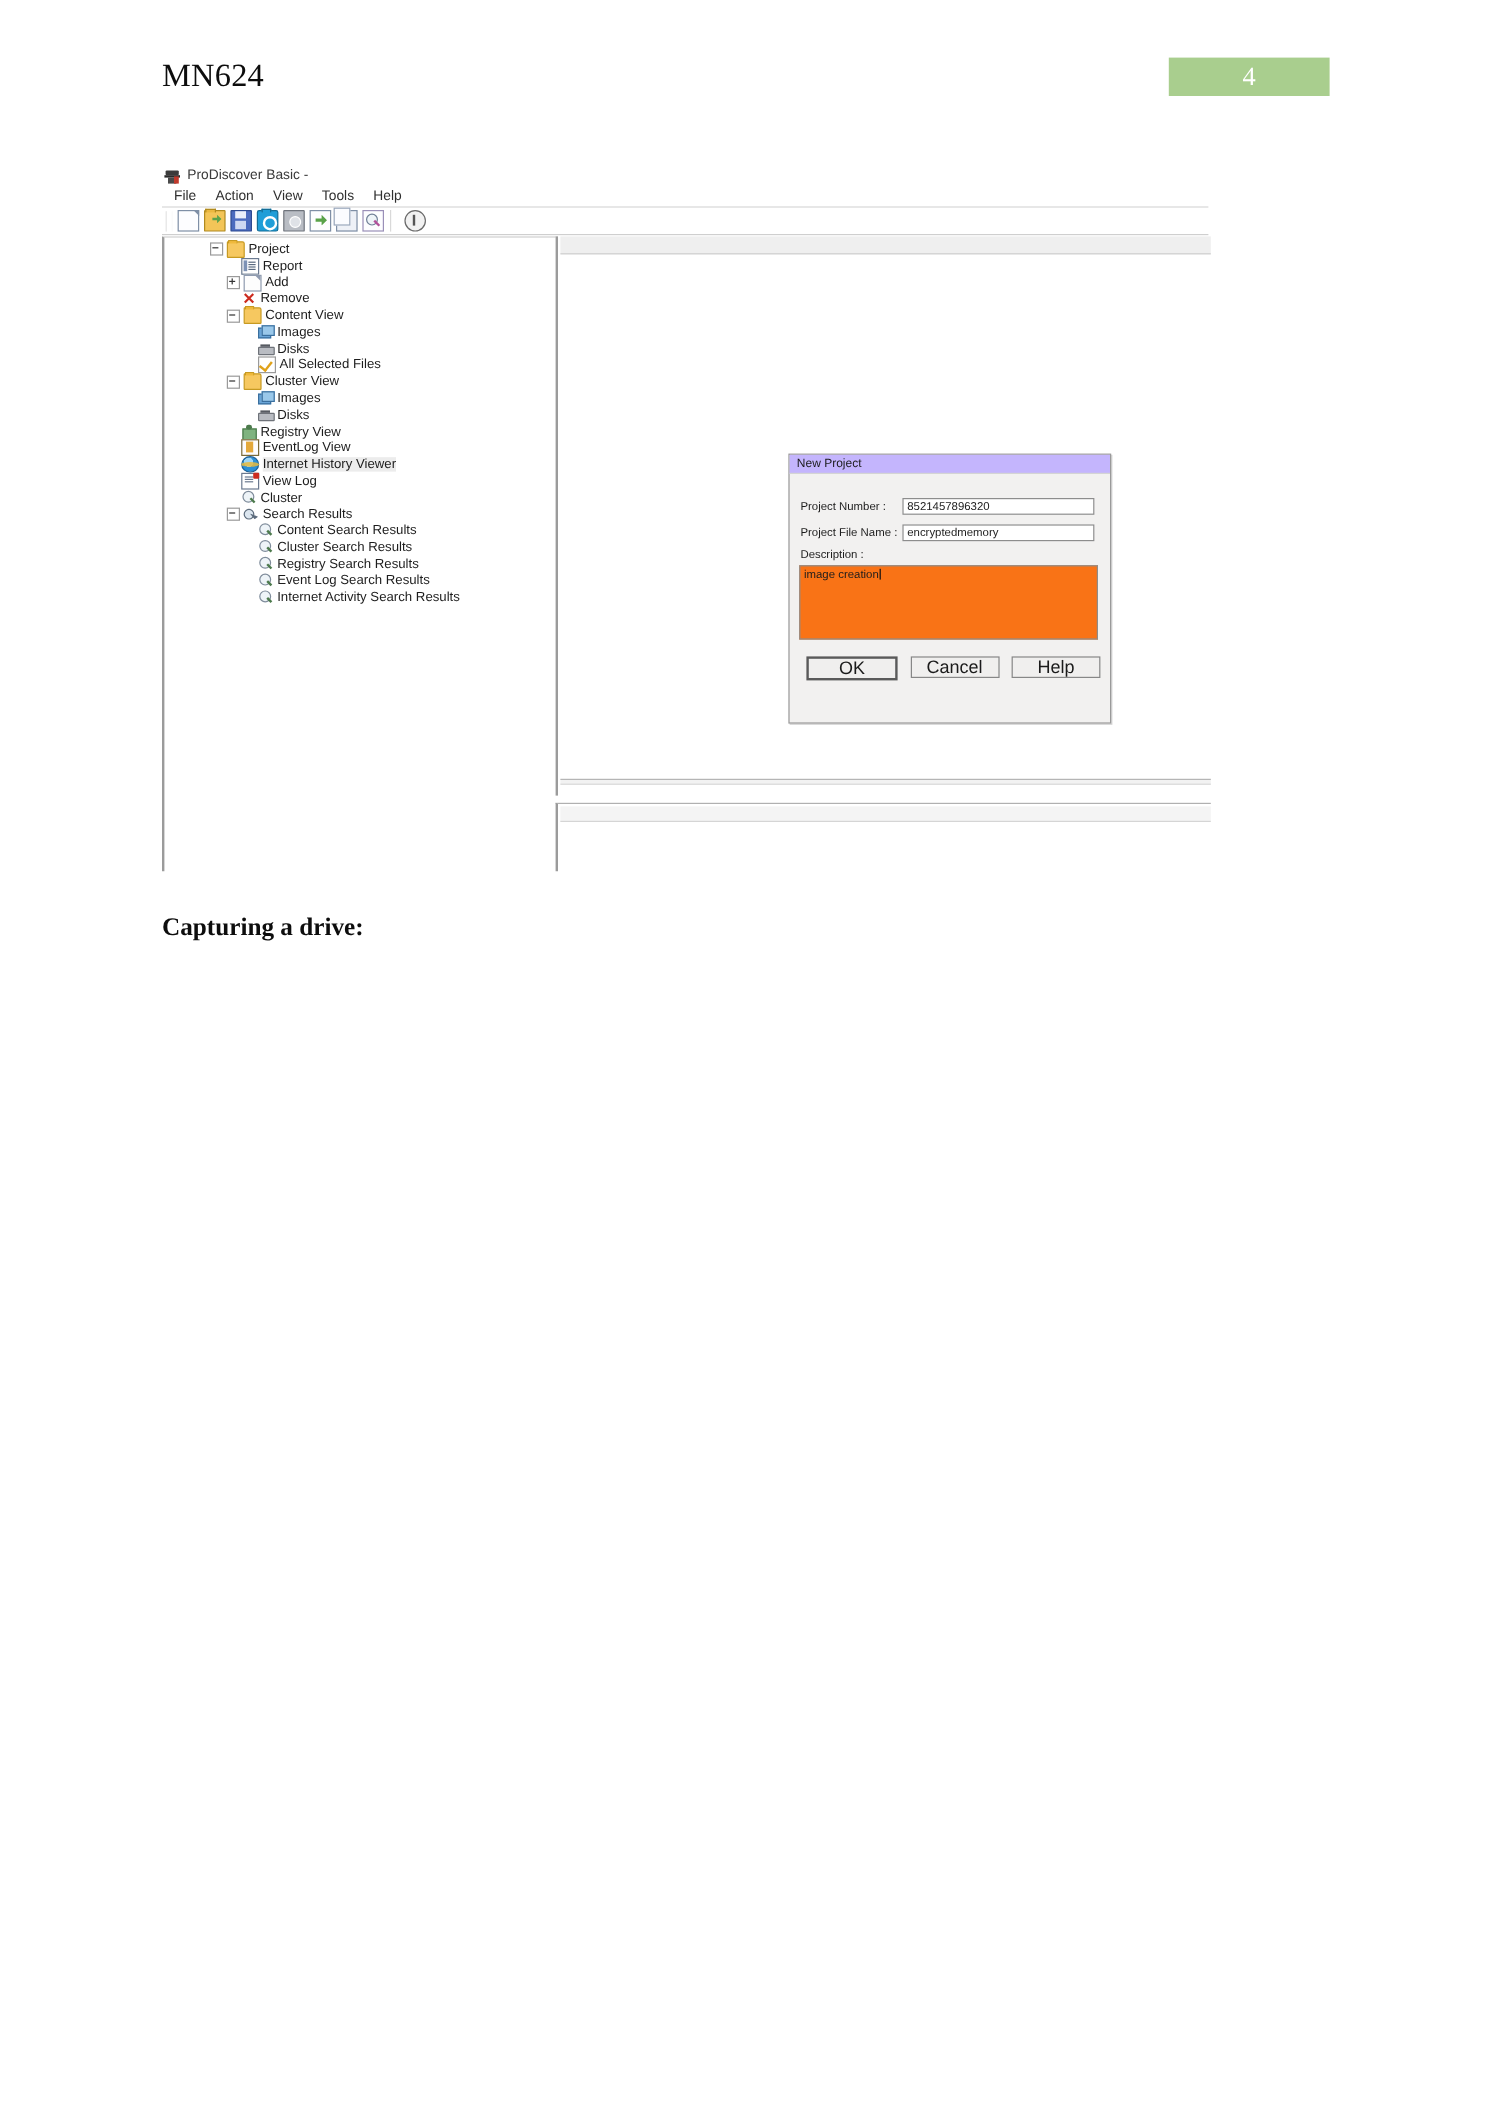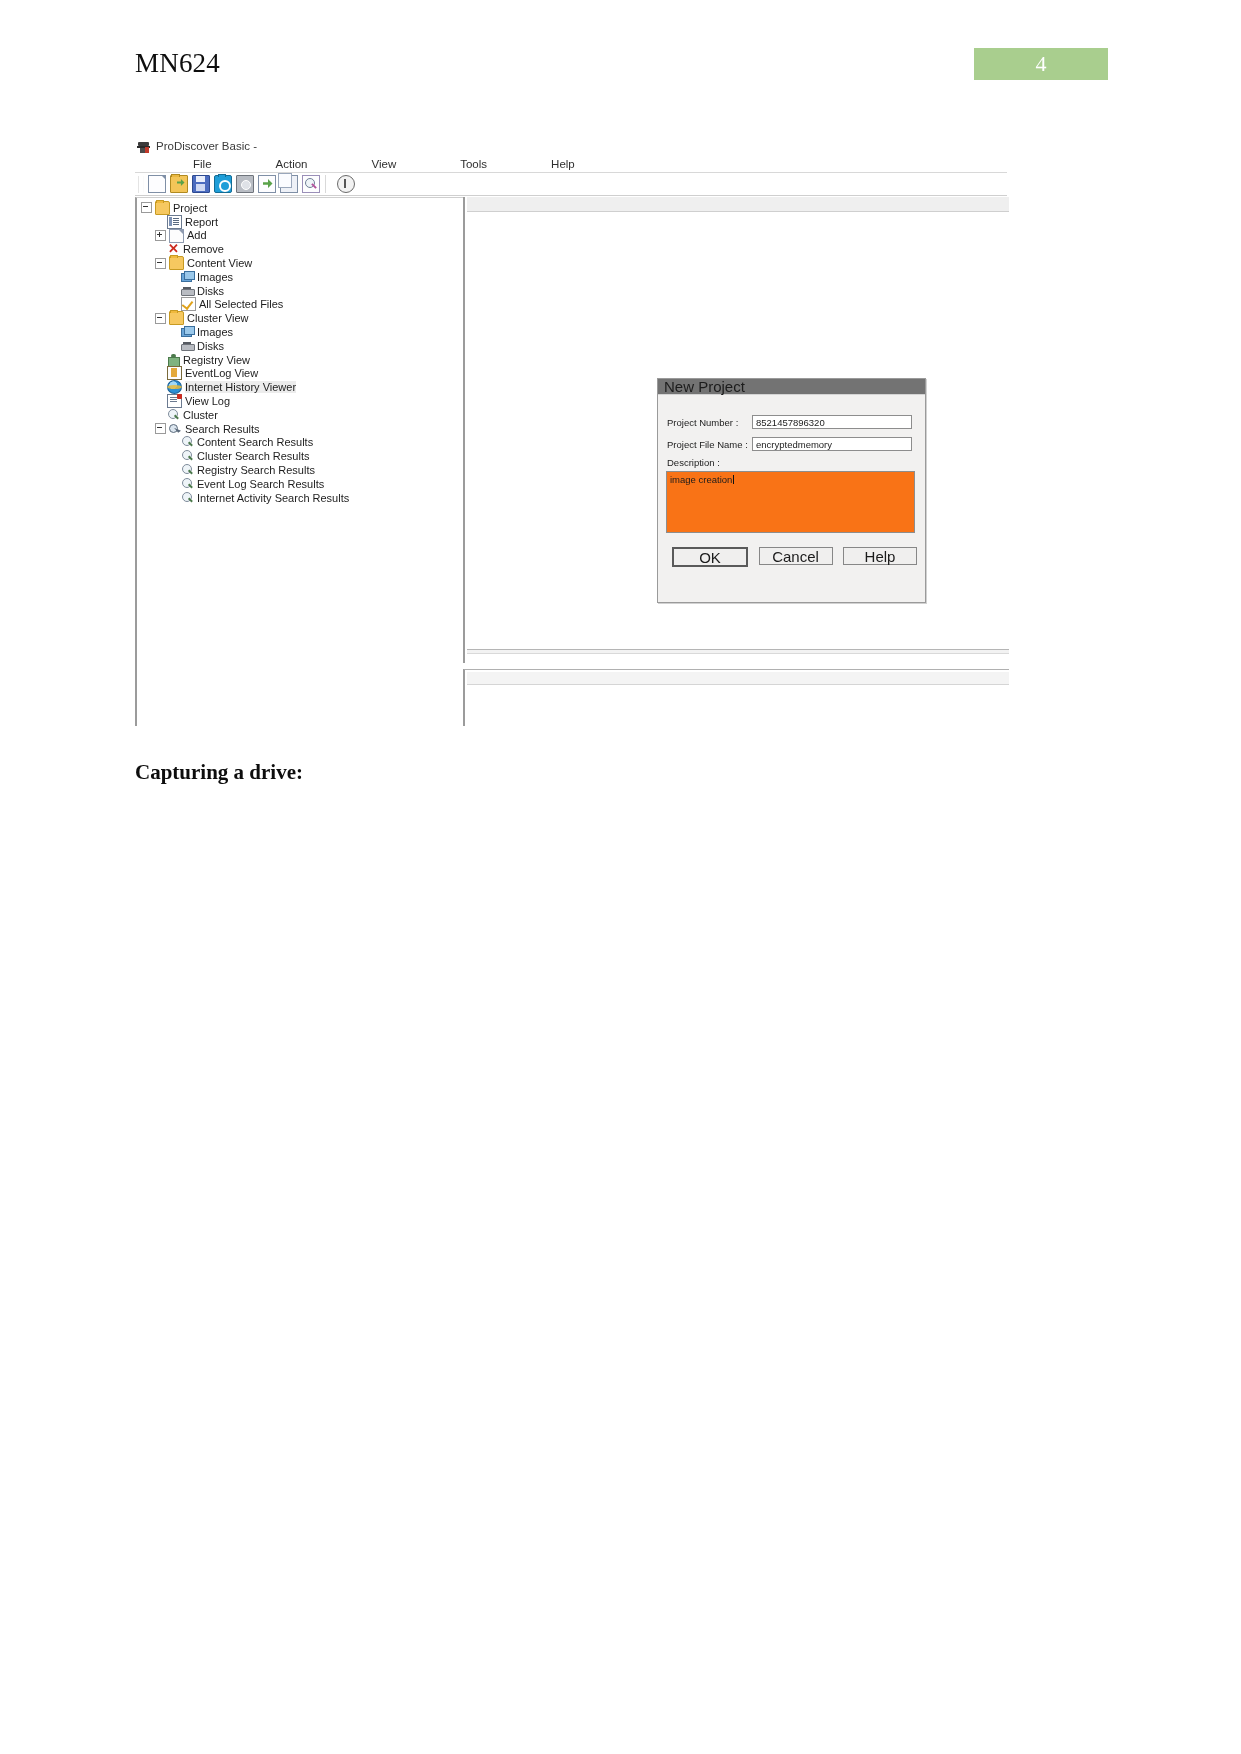--- a/index.html
+++ b/index.html
@@ -39,21 +39,21 @@
   .app-icon .hat{position:absolute;left:1px;top:2px;width:11px;height:4px;background:#3b3b3b;border-radius:1px;}
   .app-icon .brim{position:absolute;left:0;top:6px;width:13px;height:2px;background:#2a2a2a;}
   .app-icon .body{position:absolute;left:3px;top:8px;width:7px;height:5px;background:#4a4a4a;}
   .app-icon .tie{position:absolute;left:8px;top:7px;width:4px;height:6px;background:#c0392b;}
   
   .menubar{
     position:absolute;left:2px;top:22px;height:17px;width:868px;
     display:flex;align-items:center;
     font-family:"Liberation Sans", sans-serif;font-size:11.5px;color:#2f2f2f;
   }
-  .menubar .mi{padding:0 8px;cursor:default;margin-left:48px;}
+  .menubar .mi{padding:0 8px;cursor:default;}
   .menu-rule{position:absolute;left:0;top:39px;width:872px;height:1px;background:#d8d8d8;}
   
   .toolbar{
     position:absolute;left:3px;top:40px;width:866px;height:22px;
     display:flex;align-items:center;
   }
   .tb-grip{width:4px;height:17px;border-left:1px solid #e4e4e4;border-right:1px solid #fbfbfb;margin-right:2px;}
   .tb-btn{
     width:21px;height:20px;margin-right:1px;position:relative;
     display:flex;align-items:center;justify-content:center;
@@ -76,20 +76,21 @@
     position:absolute;left:328px;top:536px;width:544px;height:56px;
     border-left:2px solid #9b9b9b;border-top:1px solid #b0b0b0;background:#ffffff;
   }
   .pane-bottom-head{position:absolute;left:2px;top:2px;width:542px;height:12px;background:#f4f4f4;border-bottom:1px solid #d5d5d5;}
   
   .tree{position:absolute;left:4px;top:3px;width:320px;}
   .node{
     position:relative;height:13.8px;display:flex;align-items:center;
     font-family:"Liberation Sans", sans-serif;font-size:11px;color:#1d1d1d;
     white-space:nowrap;
+    margin-left:34px;
   }
   .node .lbl{margin-left:3px;}
   .node.hl .lbl{background:#ececec;}
   .exp{
     width:9px;height:9px;border:1px solid #9a9a9a;background:#fff;
     position:relative;flex:none;margin-right:3px;
   }
   .exp::before{content:"";position:absolute;left:1px;top:3px;width:5px;height:1px;background:#333;}
   .exp.plus::after{content:"";position:absolute;left:3px;top:1px;width:1px;height:5px;background:#333;}
   .exp-spacer{width:12px;flex:none;}
@@ -153,23 +154,23 @@
   .g-info::after{content:"";position:absolute;left:6px;top:3px;width:2px;height:9px;background:#555;}
   
   .dialog{
     position:absolute;left:522px;top:245px;width:267px;height:223px;
     background:#f2f1f0;border:1px solid #9a9a9a;
     box-shadow:1px 1px 0 rgba(0,0,0,.18);
     font-family:"Liberation Sans", sans-serif;
   }
   .dlg-title{
     position:absolute;left:0;top:0;width:267px;height:16px;
-    background:#737373;border-bottom:1px solid #d4d4d4;
+    background:#c4b5fd;border-bottom:1px solid #d4d4d4;
     display:flex;align-items:center;padding-left:6px;box-sizing:border-box;
-    font-size:15px;color:#1c1c1c;
+    font-size:10px;color:#1c1c1c;
   }
   .dlg-body{position:absolute;left:0;top:16px;width:267px;height:207px;}
   .field-row{position:absolute;left:9px;display:flex;align-items:center;width:250px;}
   .field-label{font-size:9.5px;color:#1c1c1c;width:85px;}
   .field-input{
     height:14px;background:#ffffff;border:1px solid #8d8d8d;
     font-size:9.5px;color:#1c1c1c;display:flex;align-items:center;
     padding-left:3px;box-sizing:border-box;
   }
   .desc-label{position:absolute;left:9px;top:62px;font-size:9.5px;color:#1c1c1c;}

